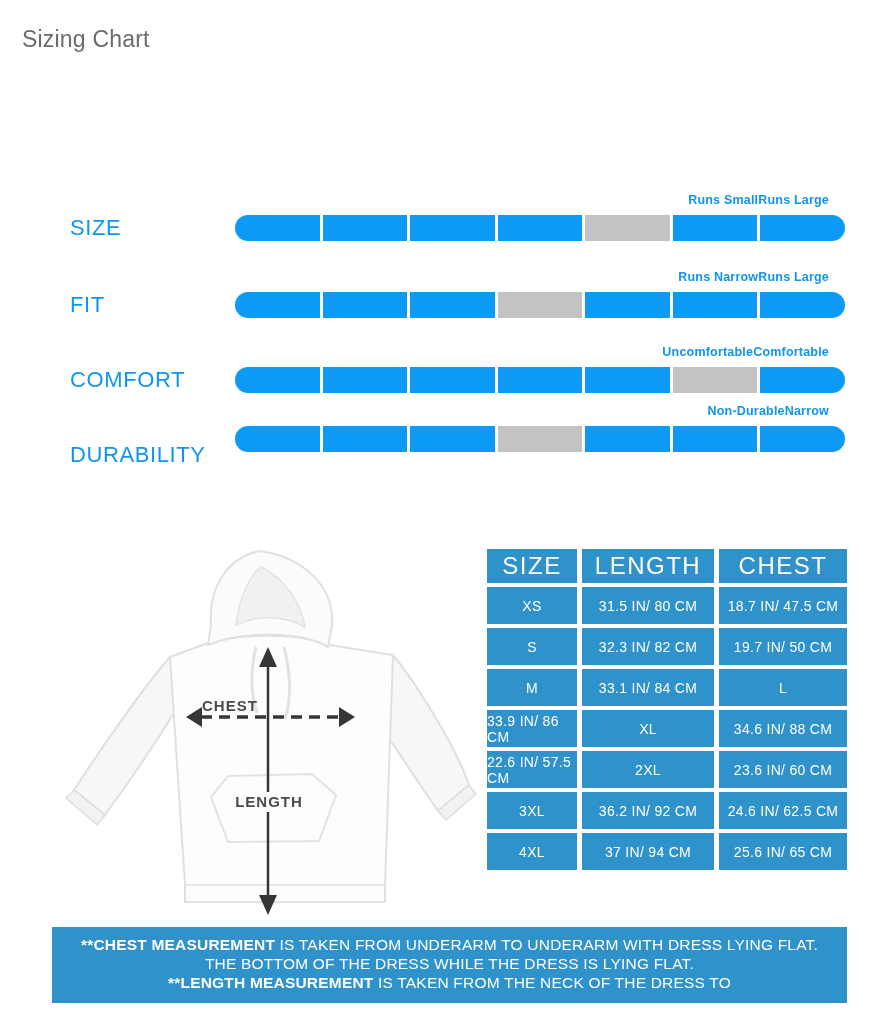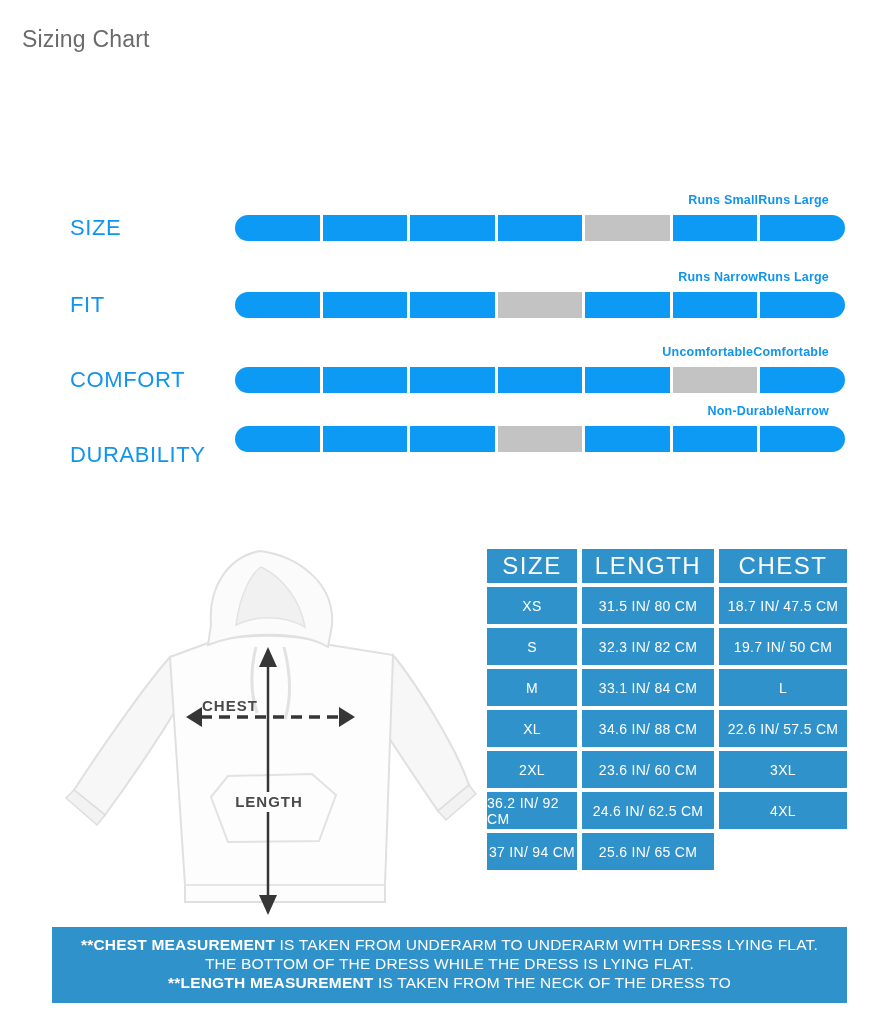--- a/index.html
+++ b/index.html
@@ -161,20 +161,21 @@
     <div class="td">18.7 IN/ 47.5 CM</div>
 
     <div class="td">S</div>
     <div class="td">32.3 IN/ 82 CM</div>
     <div class="td">19.7 IN/ 50 CM</div>
 
     <div class="td">M</div>
     <div class="td">33.1 IN/ 84 CM</div>
 
     <div class="td">L</div>
+    <div class="td">33.9 IN/ 86 CM</div>
 
     <div class="td">XL</div>
     <div class="td">34.6 IN/ 88 CM</div>
     <div class="td">22.6 IN/ 57.5 CM</div>
 
     <div class="td">2XL</div>
     <div class="td">23.6 IN/ 60 CM</div>
 
     <div class="td">3XL</div>
     <div class="td">36.2 IN/ 92 CM</div>

